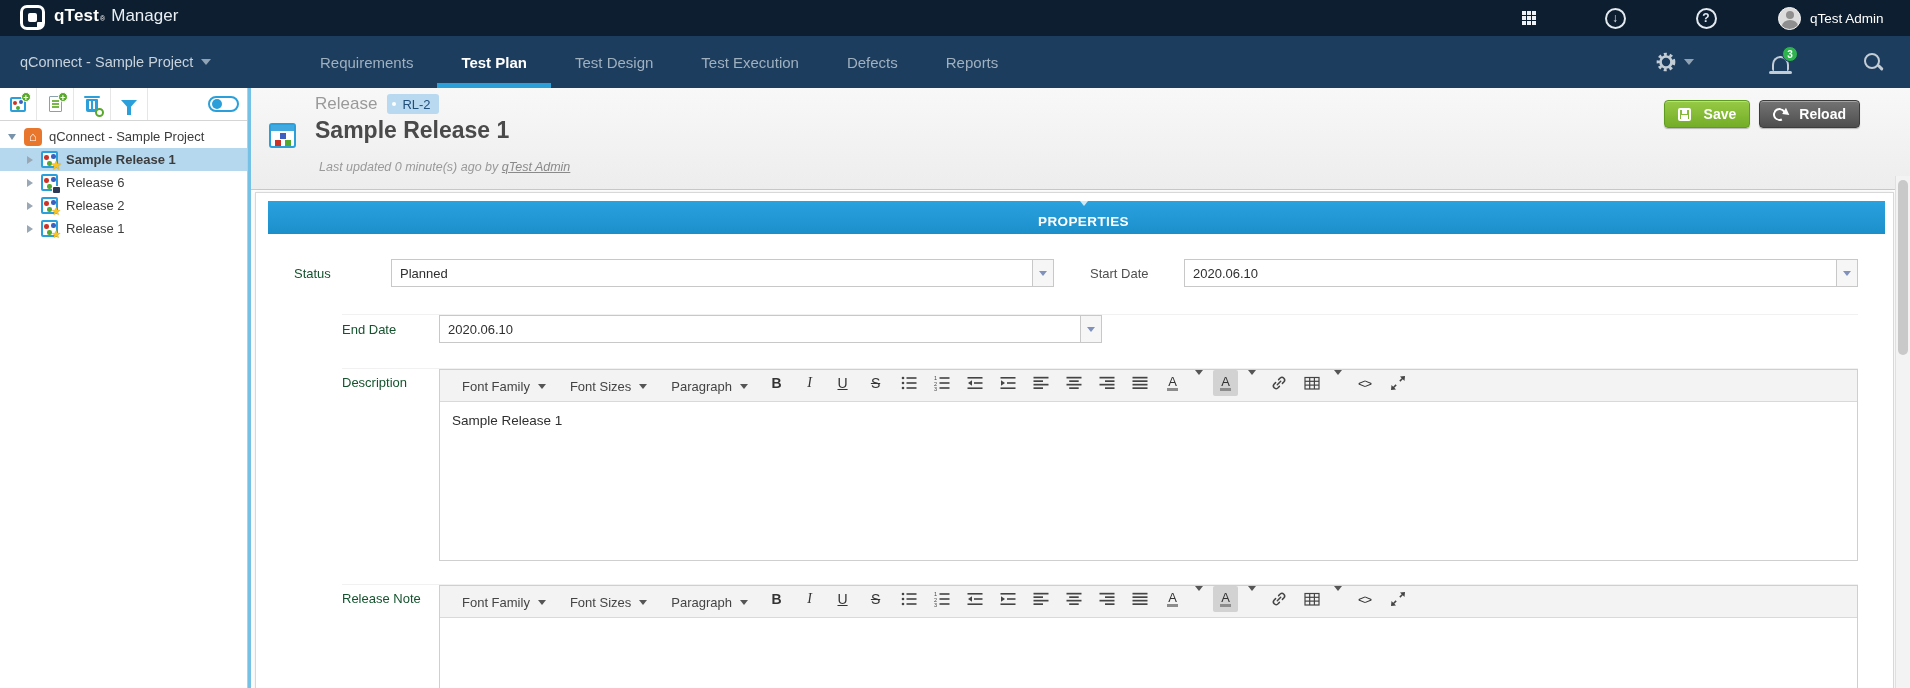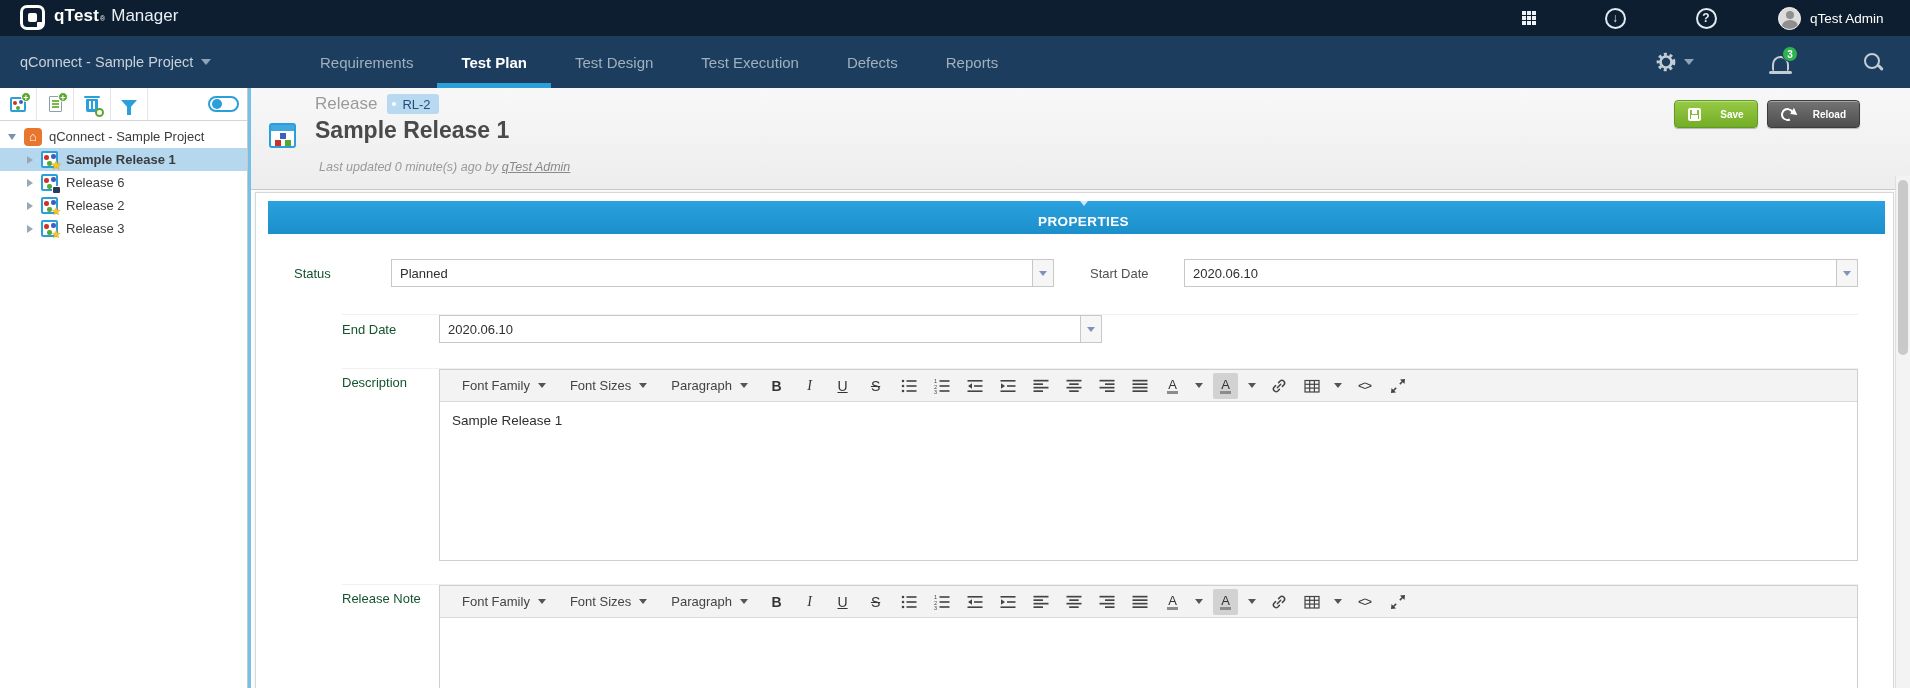--- a/index.html
+++ b/index.html
@@ -86,21 +86,21 @@
   .obj-type { font-size:17px; color:#9a9a9a; }
   .id-badge { position:relative; height:20px; background:#b9d9f0; border-radius:3px; color:#1f4e79; font-size:13px; display:flex; align-items:center; padding:0 8px 0 15px; }
   .id-badge::before { content:""; position:absolute; left:5px; top:8px; width:4px; height:4px; border-radius:50%; background:#fff; }
   .obj-icon { position:absolute; left:18px; top:35px; width:27px; height:25px; border:2px solid #2b9fd9; border-radius:3px; background:#fff; }
   .obj-icon::before { content:""; position:absolute; left:0; top:0; width:23px; height:6px; background:#41a8e0; }
   .obj-icon::after { content:""; position:absolute; left:9px; top:8px; width:6px; height:6px; background:#3d5fbf; box-shadow:-5px 7px 0 #cc3327, 5px 7px 0 #55a82f; }
   .obj-title { position:absolute; left:64px; top:29px; font-size:23px; color:#4a4a4a; }
   .obj-updated { position:absolute; left:68px; top:72px; font-size:12.5px; font-style:italic; color:#9a9a9a; }
   .obj-updated a { color:#8a8a8a; text-decoration:underline; cursor:pointer; }
   .header-actions { position:absolute; right:50px; top:12px; display:flex; gap:9px; }
-  .btn { height:28px; border-radius:4px; color:#fff; font-size:10px; font-weight:bold; display:flex; align-items:center; gap:19px; padding:0 13px; cursor:pointer; box-shadow:inset 0 1px 0 rgba(255,255,255,.35), 0 1px 1px rgba(0,0,0,.25); }
+  .btn { height:28px; border-radius:4px; color:#fff; font-size:14px; font-weight:bold; display:flex; align-items:center; gap:13px; padding:0 13px; cursor:pointer; box-shadow:inset 0 1px 0 rgba(255,255,255,.35), 0 1px 1px rgba(0,0,0,.25); }
   .btn-save { background:linear-gradient(#97ca46,#74ad27); border:1px solid #5f9b1f; }
   .btn-reload { background:linear-gradient(#747474,#4e4e4e); border:1px solid #3c3c3c; }
   .floppy { position:relative; width:13px; height:13px; border:2px solid #fff; border-radius:2px; }
   .floppy::before { content:""; position:absolute; left:2px; top:-1px; width:5px; height:5px; background:#fff; }
   .floppy::after { content:""; position:absolute; left:1px; bottom:0; width:7px; height:4px; background:#fff; }
   .refresh { position:relative; width:13px; height:13px; border:2px solid #fff; border-radius:50%; border-right-color:transparent; transform:rotate(20deg); }
   .refresh::after { content:""; position:absolute; right:-4px; top:-2px; width:0; height:0; border-left:4px solid transparent; border-right:4px solid transparent; border-top:6px solid #fff; transform:rotate(45deg); }
 
   
   .panel { position:absolute; left:4px; right:16px; top:104px; height:640px; background:#fff; border:1px solid #d8d8d8; box-shadow:0 0 4px rgba(0,0,0,.08); }
@@ -119,21 +119,21 @@
   .f-label-2 { width:94px; flex:none; margin-left:36px; font-size:13px; color:#4f4f4f; }
   .combo { height:28px; border:1px solid #c8c8c8; background:#fff; display:flex; align-items:stretch;justify-content:space-between; }
   .combo-1 { width:663px; flex:none; }
   .combo-2 { flex:1; }
   .combo-val { flex:1; font-size:13px; color:#2f2f2f; padding-left:8px; display:flex; align-items:center; }
   .combo-caret { width:21px; flex:none; background:#f6f6f6; border-left:1px solid #c8c8c8; display:flex; align-items:center; justify-content:center; cursor:pointer; }
   .combo-caret::before { content:""; width:0; height:0; border-left:4.5px solid transparent; border-right:4.5px solid transparent; border-top:5.5px solid #8091bb; }
 
   
   .rte { flex:1; border:1px solid #cfcfcf; background:#fff; }
-  .rte-toolbar { height:32px; background:#f3f3f3; border-bottom:1px solid #d9d9d9; display:flex; align-items:center; padding:0 10px; }
+  .rte-toolbar { height:32px; background:#f3f3f3; border-bottom:1px solid #d9d9d9; display:flex; padding:0 10px; }
   .rte-dd { display:flex; align-items:center; gap:8px; font-size:13px; color:#444; padding:0 12px; height:32px; cursor:pointer; }
   .rte-dd .dd-caret { width:0; height:0; border-left:4px solid transparent; border-right:4px solid transparent; border-top:5px solid #555; }
   .rte-btn { width:25px; height:26px; margin:0 4px; display:flex; align-items:center; justify-content:center; font-size:14px; color:#333; cursor:pointer; border-radius:2px; }
   .rte-btn.b { font-weight:bold; }
   .rte-btn.i { font-style:italic; font-family:"Liberation Serif", serif; }
   .rte-btn.u { text-decoration:underline; }
   .rte-btn.s { text-decoration:line-through; }
   .rte-btn svg { display:block; }
   .rte-btn.pressed { background:#d2d2d2; }
   .color-letter { font-size:13px; color:#333; border-bottom:3px solid #8c8c8c; line-height:13px; padding:0 1px; }
@@ -243,21 +243,21 @@
           <span>Release 6</span>
         </div>
         <div class="tree-row">
           <span class="tw-caret-right"></span>
           <span class="rel-ico star"></span>
           <span>Release 2</span>
         </div>
         <div class="tree-row">
           <span class="tw-caret-right"></span>
           <span class="rel-ico star"></span>
-          <span>Release 3</span>
+          <span>Release 1</span>
         </div>
       </div>
     </aside>
     <div class="splitter"></div>
 
     <main class="main">
       <div class="page-header">
         <div class="obj-type-row">
           <span class="obj-type">Release</span>
           <span class="id-badge">RL-2</span>

